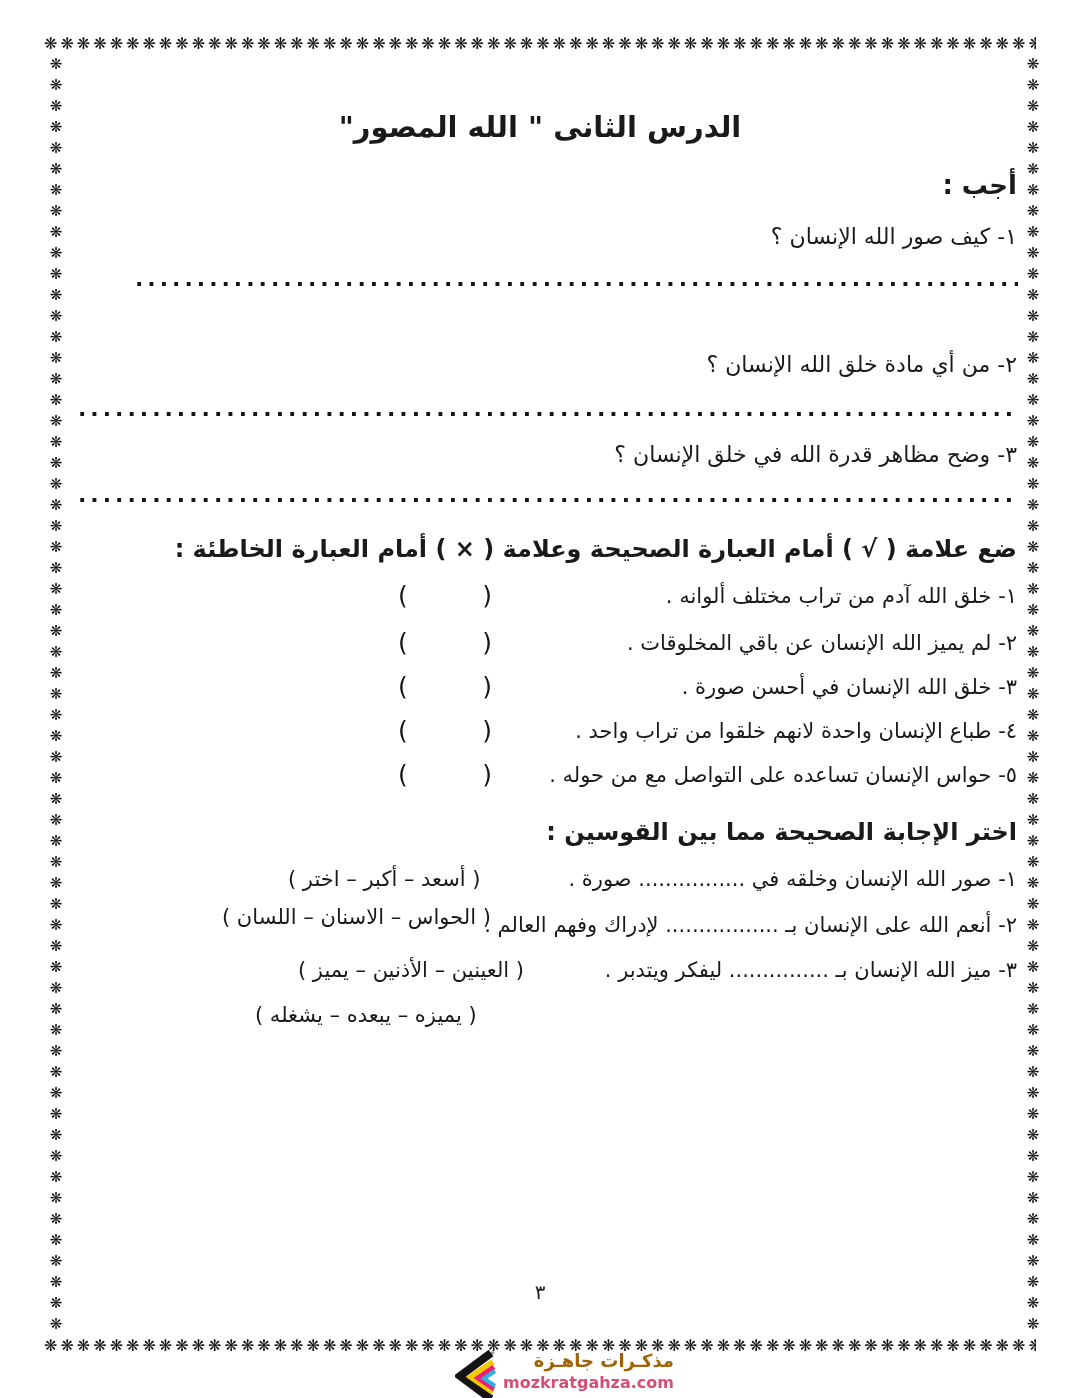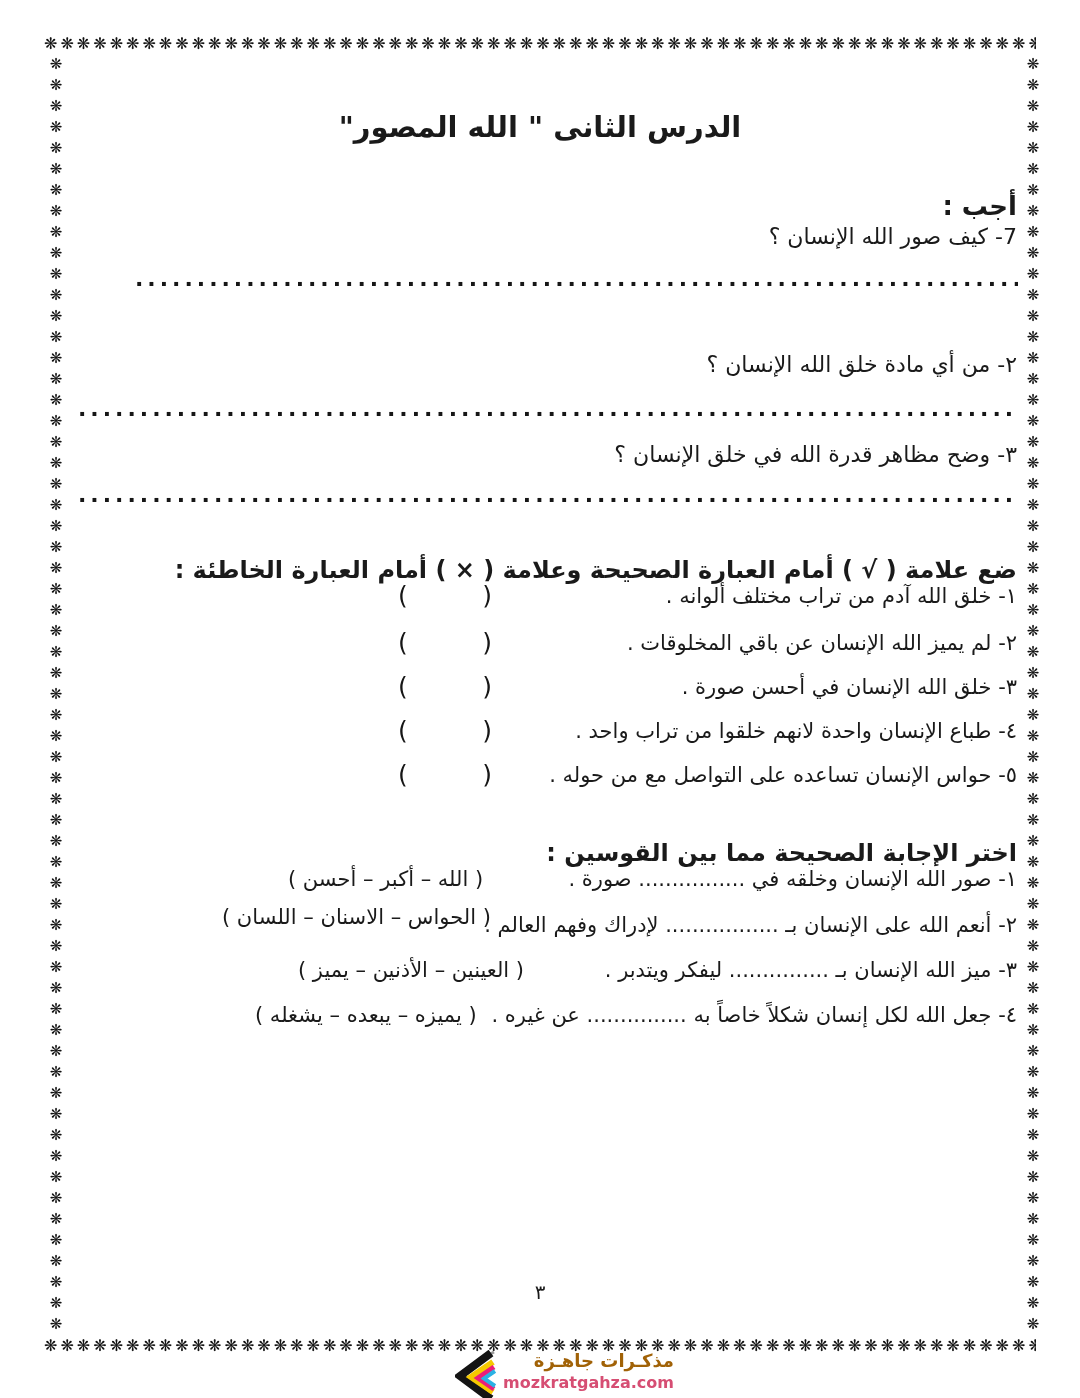--- a/index.html
+++ b/index.html
@@ -28,21 +28,21 @@
   .b-left{left:44px;}
   .b-right{left:1021px;}
 
   .rtl{direction:rtl;unicode-bidi:plaintext;}
   .abs{position:absolute;}
 
   .title{
     top:105px;left:0;width:100%;text-align:center;
     font-size:29px;font-weight:bold;line-height:44px;
   }
-  .sec-head{right:63px;font-size:24px;line-height:34px;font-weight:bold;text-align:right;margin-top:21px;}
+  .sec-head{right:63px;font-size:24px;line-height:34px;font-weight:bold;text-align:right;}
   .ajeb{top:165px;font-size:26px;line-height:40px;}
   .question{right:63px;font-size:22px;line-height:34px;text-align:right;}
   .dots{
     position:absolute;height:34px;line-height:34px;overflow:hidden;
     font-size:22px;font-weight:bold;letter-spacing:4px;direction:ltr;
     white-space:nowrap;color:#161616;
   }
   .d1{top:262px;left:135px;width:883px;}
   .d2{top:392px;left:78px;width:940px;}
   .d3{top:478px;left:78px;width:940px;}
@@ -197,21 +197,21 @@
 ❋
 ❋
 ❋
 ❋
 </div>
 
   <div class="abs title rtl">الدرس الثانى " الله المصور"</div>
 
   <div class="abs sec-head ajeb rtl">أجب :</div>
 
-  <div class="abs question rtl" style="top:220px">7- كيف صور الله الإنسان ؟</div>
+  <div class="abs question rtl" style="top:220px">١- كيف صور الله الإنسان ؟</div>
   <div class="dots d1">......................................................................................................................................................</div>
 
   <div class="abs question rtl" style="top:348px">٢- من أي مادة خلق الله الإنسان ؟</div>
   <div class="dots d2">......................................................................................................................................................</div>
 
   <div class="abs question rtl" style="top:438px">٣- وضح مظاهر قدرة الله في خلق الإنسان ؟</div>
   <div class="dots d3">......................................................................................................................................................</div>
 
   <div class="abs sec-head rtl" style="top:532px">ضع علامة ( √ ) أمام العبارة الصحيحة وعلامة ( × ) أمام العبارة الخاطئة :</div>
 
@@ -241,29 +241,28 @@
 
   <div class="abs tf-item rtl" style="top:760px">٥- حواس الإنسان تساعده على التواصل مع من حوله .</div>
   <div class="paren-pair" style="top:760px">
     <span>(</span>
     <span>)</span>
   </div>
 
   <div class="abs sec-head rtl" style="top:815px">اختر الإجابة الصحيحة مما بين القوسين :</div>
 
   <div class="abs mcq-item rtl" style="top:863px">١- صور الله الإنسان وخلقه في ................ صورة .</div>
-  <div class="mcq-opts rtl" style="top:863px;left:288px">( الله – أكبر – أحسن )</div>
+  <div class="mcq-opts rtl" style="top:863px;left:288px">( أسعد – أكبر – اختر )</div>
 
   <div class="abs mcq-item rtl" style="top:909px">٢- أنعم الله على الإنسان بـ ................. لإدراك وفهم العالم .</div>
   <div class="mcq-opts rtl" style="top:901px;left:222px">( الحواس – الاسنان – اللسان )</div>
 
   <div class="abs mcq-item rtl" style="top:954px">٣- ميز الله الإنسان بـ ............... ليفكر ويتدبر .</div>
   <div class="mcq-opts rtl" style="top:954px;left:298px">( العينين – الأذنين – يميز )</div>
 
-  <div class="abs mcq-item rtl" style="top:999px">٤- جعل الله لكل إنسان شكلاً خاصاً به ............... عن غيره .</div>
   <div class="mcq-opts rtl" style="top:999px;left:255px">( يميزه – يبعده – يشغله )</div>
 
   <div class="abs page-num">٣</div>
 
   <div class="abs footer">
     <svg width="42" height="50" viewBox="0 0 42 50">
       <polyline points="28,8 39,2" fill="none" stroke="#9a9a9a" stroke-width="3"></polyline>
       <polyline points="36,3 5,26 36,49" fill="none" stroke="#141414" stroke-width="8"></polyline>
       <polyline points="38,12 16,27 38,42" fill="none" stroke="#f5c900" stroke-width="6"></polyline>
       <polyline points="39,17 23,28 39,39" fill="none" stroke="#ec1e79" stroke-width="5"></polyline>

